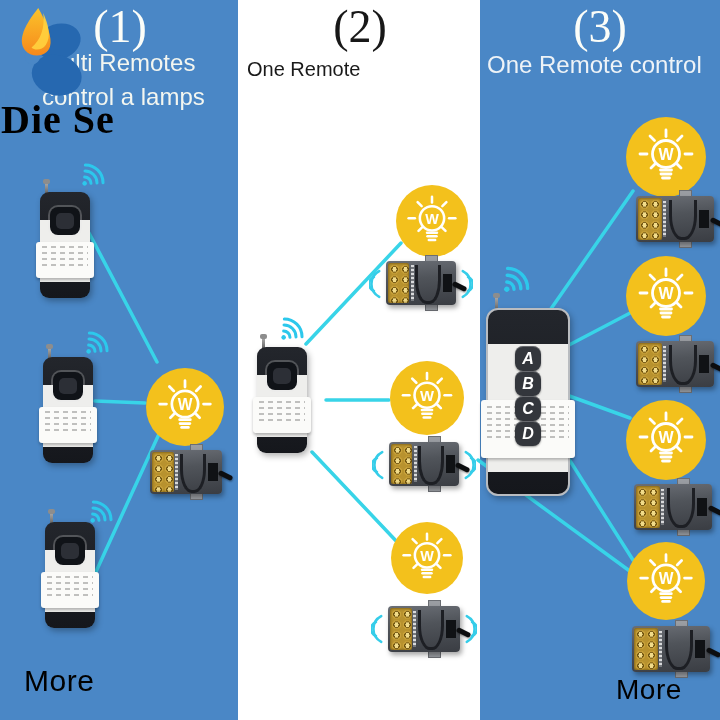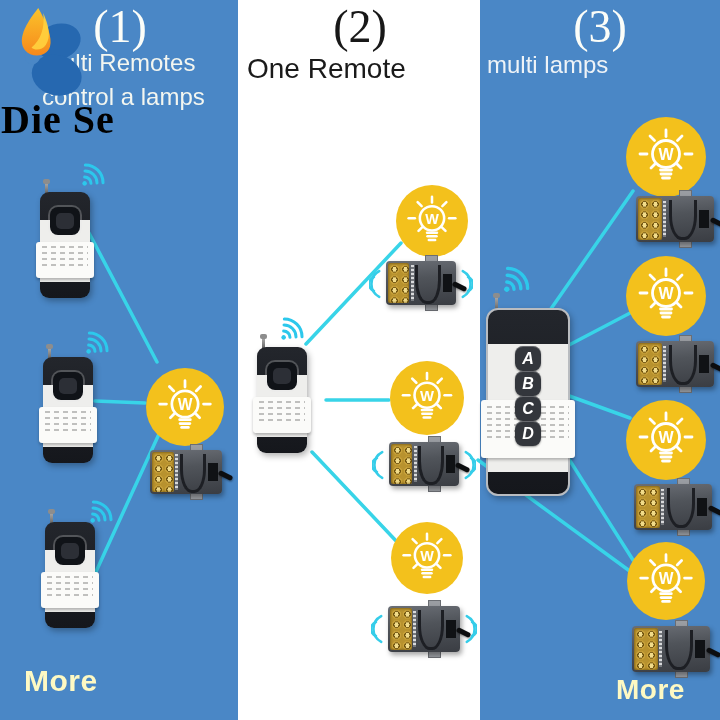--- a/index.html
+++ b/index.html
@@ -12,23 +12,23 @@
 
   
   #lines{position:absolute;left:0;top:0;z-index:1;pointer-events:none;}
 
   
   .num{position:absolute;top:0;width:240px;text-align:center;z-index:3;
        font-family:"Liberation Serif",serif;font-size:46px;font-weight:500;}
   .numw{color:#fbfdf8;} .numb{color:#181818;}
   .title{position:absolute;z-index:3;white-space:nowrap;}
   .t1{left:42px;top:46px;font-size:24px;line-height:34px;color:#f3f6f0;}
-  .t2{left:247px;top:52px;font-size:28px;line-height:34px;color:#1a1a1a;}
+  .t2{left:247px;top:52px;font-size:20px;line-height:34px;color:#1a1a1a;}
   .t3{left:487px;top:48px;font-size:24px;line-height:33px;color:#eef3f7;}
-  .more{position:absolute;z-index:3;font-weight:bold;color:#fef9c3;letter-spacing:.5px;}
+  .more{position:absolute;z-index:3;font-weight:normal;color:#000000;letter-spacing:.5px;}
   .m1{left:24px;top:664px;font-size:30px;}
   .m2{left:616px;top:674px;font-size:28px;}
 
   
   .logo{position:absolute;left:8px;top:0;width:84px;height:110px;z-index:6;}
   .logotext{position:absolute;left:1px;top:96px;z-index:6;width:150px;
             font-family:"Liberation Serif",serif;font-weight:bold;
             font-size:40px;color:#000000;letter-spacing:1px;}
 
   
@@ -119,21 +119,21 @@
   <div class="num numw" style="left:480px">(3)</div>
 
   <div class="title t1">
     <div>Multi Remotes</div>
     <div>control a lamps</div>
   </div>
   <div class="title t2">
     <div>One Remote</div>
   </div>
   <div class="title t3">
-    <div>multi lamps</div>
+    <div>One Remote control</div>
   </div>
 
   <svg class="logo" viewBox="0 0 100 120">
     <defs>
       <linearGradient id="fg" x1="0" y1="0" x2="0" y2="1">
         <stop offset="0" stop-color="#fbc32a"></stop>
           <stop offset="1" stop-color="#f6881c"></stop>
       </linearGradient>
     </defs>
     <ellipse cx="60" cy="44" rx="27" ry="21" transform="rotate(-18 60 44)" fill="#2668b0"></ellipse>

